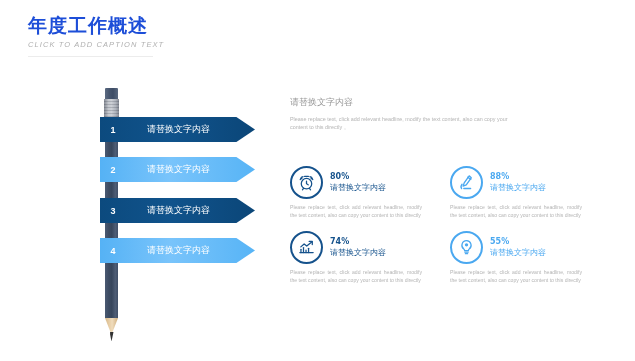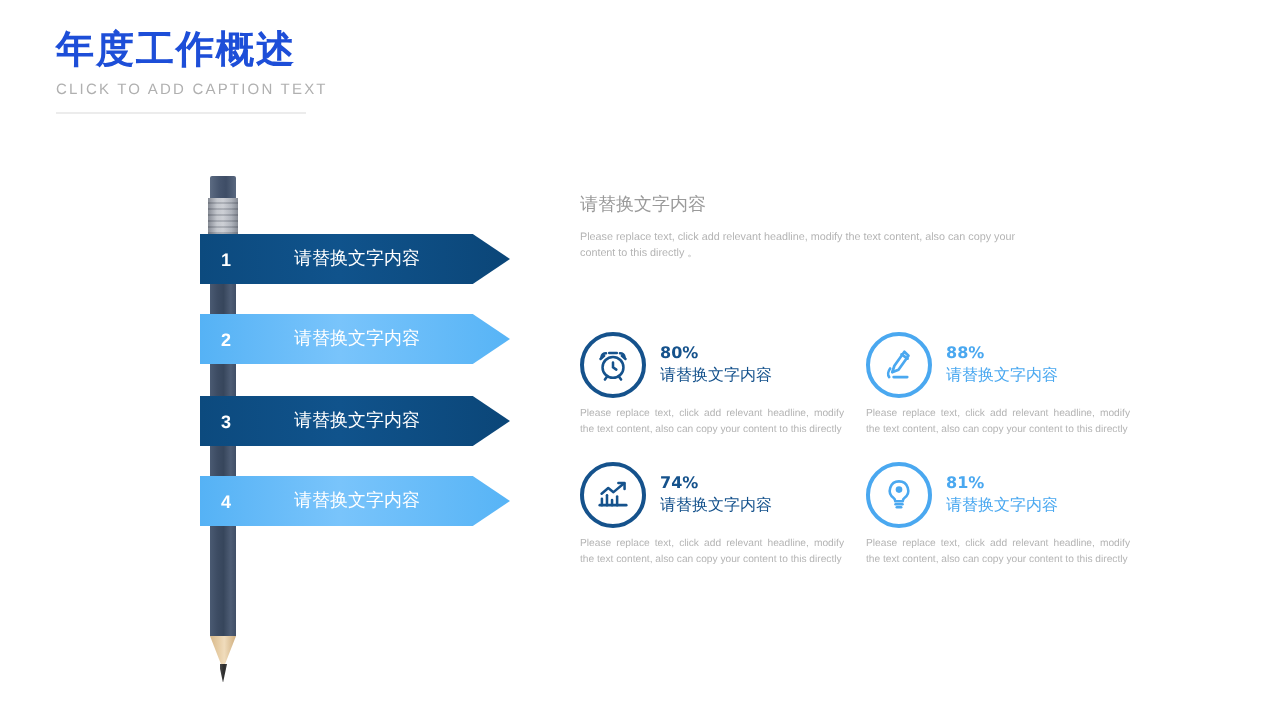--- a/index.html
+++ b/index.html
@@ -13,21 +13,21 @@
 
   
   .header{position:absolute;left:28px;top:14px;}
   .title{
     font-size:19px;font-weight:bold;color:#1d4ed8;
     letter-spacing:1px;line-height:22px;margin:0;
     font-family:"DejaVu Sans","Liberation Sans",sans-serif;
   }
   .subtitle{
     font-size:7.5px;color:#b0b0b0;letter-spacing:1.1px;
-    margin-top:4px;line-height:9px;
+    margin-top:4px;line-height:9px;font-style:italic;
   }
   .header-rule{
     position:absolute;left:28px;top:56px;width:125px;height:1px;
     background:#ececec;
   }
 
   
   .pencil{position:absolute;left:104px;top:88px;width:15px;height:255px;}
   .pencil-eraser{
     position:absolute;left:1px;top:0;width:13px;height:12px;
@@ -88,21 +88,21 @@
   .rt-head{
     font-size:9px;color:#9a9a9a;margin:0 0 6px 0;
     font-family:"DejaVu Sans","Liberation Sans",sans-serif;
   }
   .rt-body{
     font-size:5.4px;line-height:8px;color:#b4b4b4;width:232px;
   }
 
   .grid{
     position:absolute;left:290px;top:166px;width:330px;
-    display:grid;grid-template-columns:135px 135px;gap:12px 8px;
+    display:grid;grid-template-columns:135px 135px;gap:12px 25px;
   }
   .cell{position:relative;}
   .cell-top{display:flex;align-items:center;gap:7px;}
   .ring{
     width:33px;height:33px;border-radius:50%;
     border:2px solid #15528c;flex:0 0 auto;
     display:flex;align-items:center;justify-content:center;
     box-sizing:border-box;
   }
   .cell.lt .ring{border-color:#4aa8f0;}
@@ -231,21 +231,21 @@
       <div class="cell-top">
         <div class="ring">
           <svg width="19" height="19" viewBox="0 0 24 24" fill="none" stroke="#4aa8f0" stroke-width="1.6" stroke-linecap="round" stroke-linejoin="round">
             <path d="M12 3.4a5.8 5.8 0 0 0-3.4 10.5c.7.5 1 1.3 1 2.1h4.8c0-.8.3-1.6 1-2.1A5.8 5.8 0 0 0 12 3.4z"></path>
             <path d="M9.8 17.8h4.4"></path>
             <path d="M10.6 19.8h2.8"></path>
             <circle cx="12" cy="8.6" r="2.1" fill="#4aa8f0" stroke="none"></circle>
           </svg>
         </div>
         <div>
-          <div class="pct">81%</div>
+          <div class="pct">55%</div>
           <div class="cap">请替换文字内容</div>
         </div>
       </div>
       <div class="cell-body">Please replace text, click add relevant headline, modify the text content, also can copy your content to this directly</div>
     </div>
 
   </div>
 </div>
 
 </body></html>

